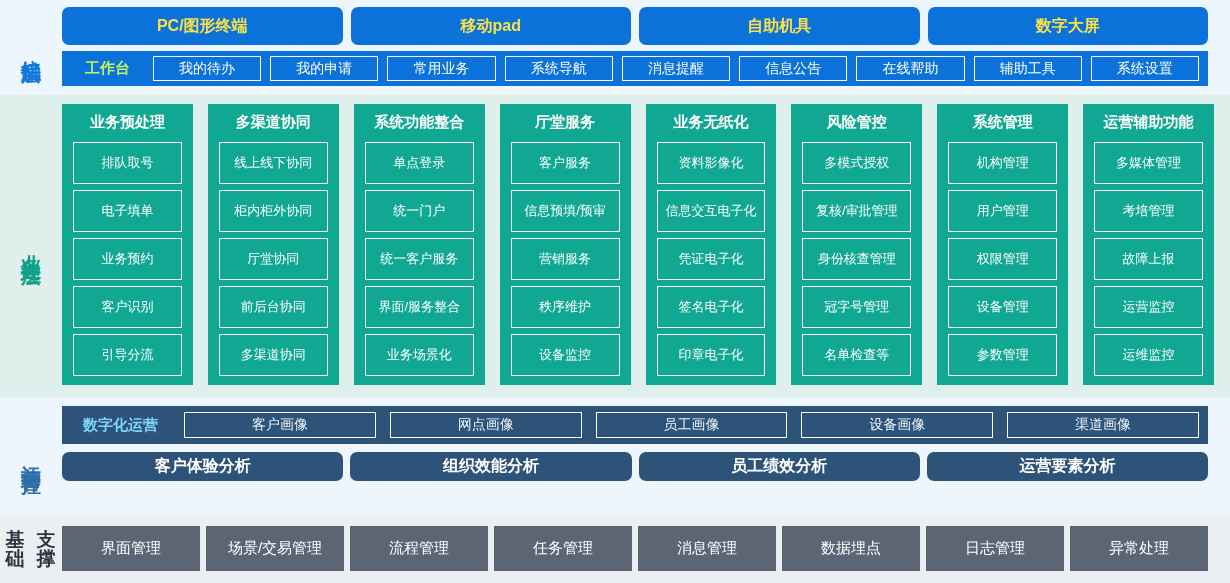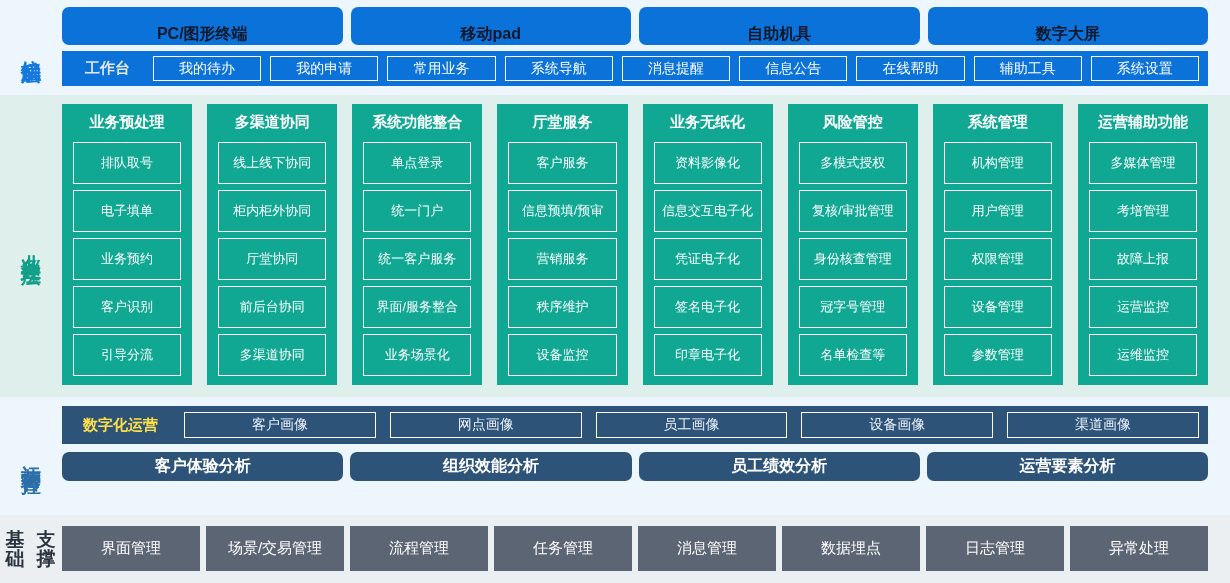--- a/index.html
+++ b/index.html
@@ -30,52 +30,52 @@
 
   
   .layer-contact { background: #eef6fd; height: 95px; padding: 0; }
   .layer-contact .band-label { color: #1479dd; font-size: 20px; }
   .contact-body { padding: 7px 22px 9px 0; gap: 6px; }
   .contact-row1 { display: flex; gap: 8px; height: 38px; }
   .contact-card {
     flex: 1 1 0;
     background: #0b72d9;
     border-radius: 7px;
-    color: #0f172a;
+    color: #fde047;
     font-size: 16px; font-weight: bold;
-    display: flex; align-items: flex-end; justify-content: center;
+    display: flex; align-items: center; justify-content: center;
   }
   .contact-row2 {
     height: 35px;
     background: #0b72d9;
     display: flex; align-items: center;
     padding: 0 9px;
     gap: 9px;
   }
   .contact-head {
-    color: #e5e5e5; font-size: 15px; font-weight: bold;
+    color: #bef264; font-size: 15px; font-weight: bold;
     padding: 0 14px; white-space: nowrap;
   }
   .contact-chip {
     flex: 1 1 0;
     height: 25px;
     border: 1px solid #ffffff;
     color: #ffffff; font-size: 14px;
     display: flex; align-items: center; justify-content: center;
     white-space: nowrap;
     text-align: right;
   }
 
   
   .layer-business { background: #dff0ec; flex: 1 1 auto; min-height: 0; }
   .layer-business .band-label { color: #12a08a; font-size: 20px; }
   .business-body {
     flex-direction: row;
     gap: 15px;
-    padding: 9px 22px 12px 0;
+    padding: 9px 16px 12px 0;
   }
   .biz-col {
     flex: 1 1 0;
     background: #11a893;
     display: flex; flex-direction: column;
     align-items: stretch;
     padding: 8px 11px 9px 11px;
     gap: 6px;
     min-width: 0;
   }
@@ -100,21 +100,21 @@
   .layer-ops { background: #eef6fd; height: 118px; }
   .layer-ops .band-label { color: #2c6ea8; font-size: 20px; }
   .ops-body { padding: 9px 22px 10px 0; gap: 8px; }
   .ops-row1 {
     height: 38px;
     background: #2e5379;
     display: flex; align-items: center;
     padding: 0 9px; gap: 14px;
   }
   .ops-head {
-    color: #fde047; font-size: 15px; font-weight: bold;
+    color: #7dd3fc; font-size: 15px; font-weight: bold;
     padding: 0 12px; white-space: nowrap;
   }
   .ops-chip {
     flex: 1 1 0; height: 26px;
     border: 1px solid #ffffff;
     color: #eaf2fa; font-size: 14px;
     display: flex; align-items: center; justify-content: center;
     white-space: nowrap;
   }
   .ops-row2 { display: flex; height: 29px; gap: 7px; }

